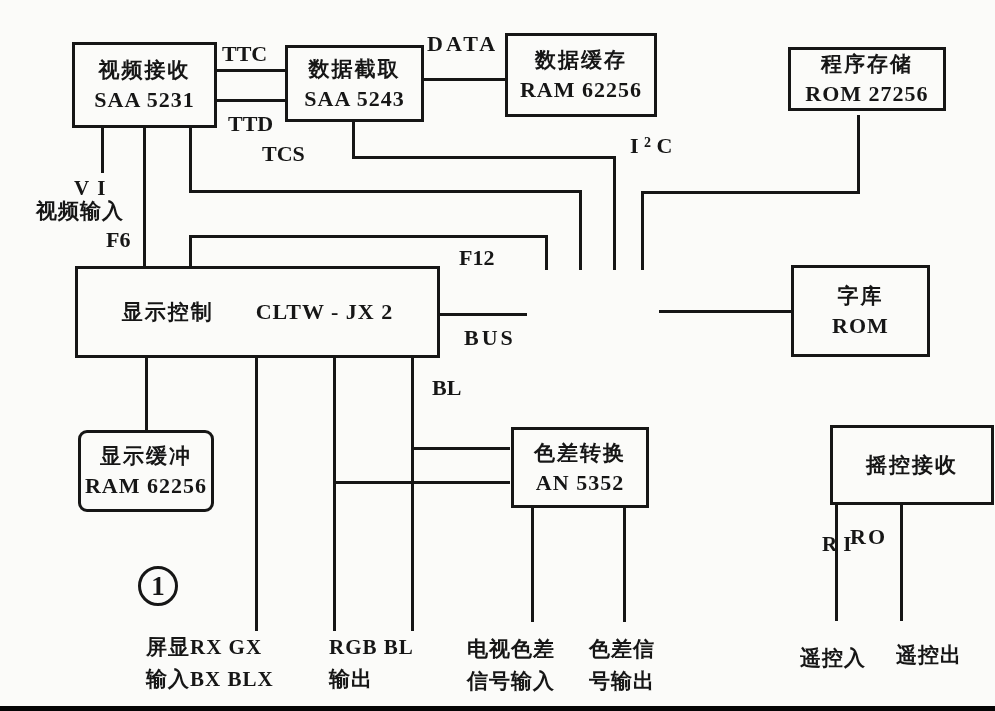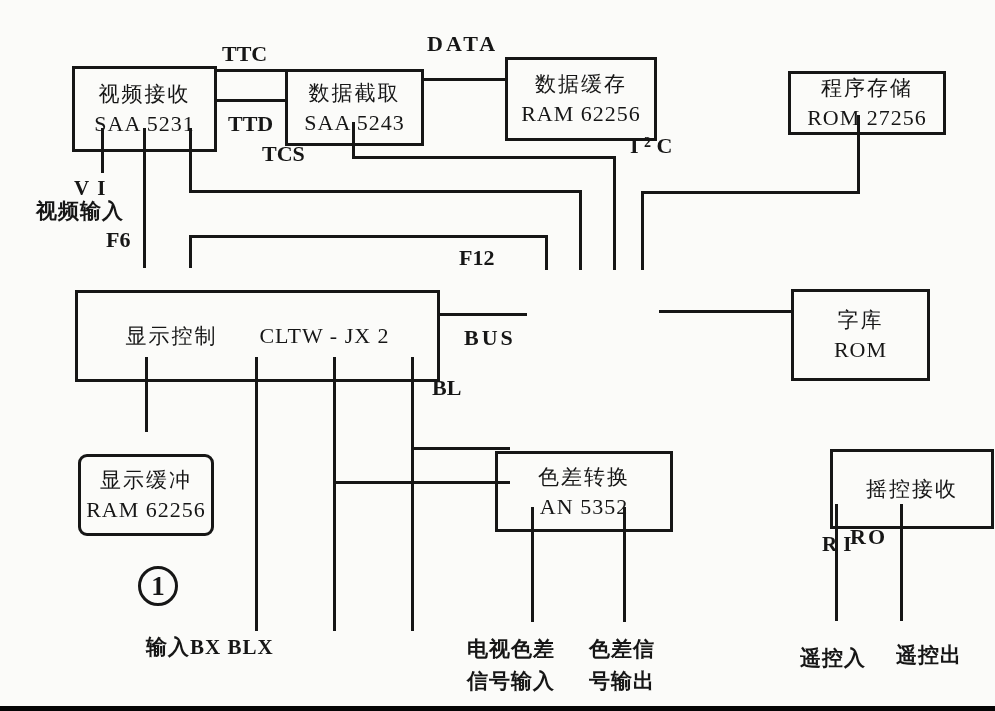--- a/index.html
+++ b/index.html
@@ -13,21 +13,21 @@
   }
   .stage { position:relative; width:995px; height:711px; }
 
   .wire { position:absolute; background:var(--ink); }
   .wire.h { height:3px; }
   .wire.v { width:3px; }
 
   .box {
     position:absolute; border:3px solid var(--ink);
     display:flex; flex-direction:column; align-items:center; justify-content:center;
-    gap:4px; font-weight:normal; background:transparent; box-sizing:border-box;margin-top:24px;
+    gap:4px; font-weight:bold; background:transparent; box-sizing:border-box;
   }
   .box .cn   { font-size:21px; letter-spacing:2px; line-height:26px; white-space:nowrap; }
   .box .chip { font-size:22px; letter-spacing:1px; line-height:26px; white-space:nowrap; }
   .box.oneline { flex-direction:row; gap:42px;align-items:center; }
   .box.rounded { border-radius:9px; }
 
   .lbl {
     position:absolute; font-weight:bold; font-size:22px;
     line-height:24px; white-space:nowrap;
   }
@@ -112,21 +112,21 @@
   <div class="box" style="left:791px;top:265px;width:139px;height:92px">
     <div class="cn">字库</div>
     <div class="chip">ROM</div>
   </div>
 
   <div class="box rounded" style="left:78px;top:430px;width:136px;height:82px">
     <div class="cn">显示缓冲</div>
     <div class="chip">RAM 62256</div>
   </div>
 
-  <div class="box" style="left:495px;top:427px;width:178px;height:81px">
+  <div class="box" style="left:511px;top:427px;width:138px;height:81px">
     <div class="cn">色差转换</div>
     <div class="chip">AN 5352</div>
   </div>
 
   <div class="box" style="left:830px;top:425px;width:164px;height:80px">
     <div class="cn">摇控接收</div>
   </div>
 
   <div class="lbl" style="left:222px;top:42px">TTC</div>
   <div class="lbl" style="left:228px;top:112px">TTD</div>
@@ -140,21 +140,26 @@
   <div class="lbl" style="left:464px;top:326px;letter-spacing:3px">BUS</div>
   <div class="lbl" style="left:432px;top:376px">BL</div>
   <div class="lbl" style="left:822px;top:532px;font-size:21px;letter-spacing:6px">RI</div>
   <div class="lbl" style="left:850px;top:525px;letter-spacing:2px">RO</div>
 
   <div class="badge">
     <span>1</span>
   </div>
 
   <div class="portlbl" style="left:146px;top:631px">
+    <div>屏显RX GX</div>
     <div>输入BX BLX</div>
+  </div>
+  <div class="portlbl" style="left:329px;top:631px">
+    <div>RGB BL</div>
+    <div>输出</div>
   </div>
   <div class="portlbl" style="left:467px;top:633px">
     <div>电视色差</div>
     <div>信号输入</div>
   </div>
   <div class="portlbl" style="left:589px;top:633px">
     <div>色差信</div>
     <div>号输出</div>
   </div>
   <div class="portlbl" style="left:800px;top:642px">遥控入</div>

